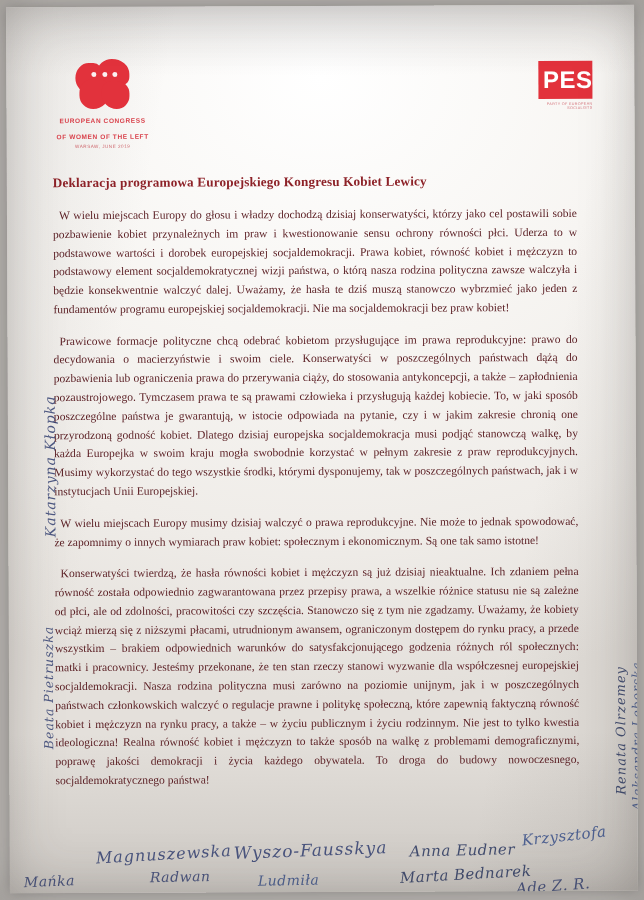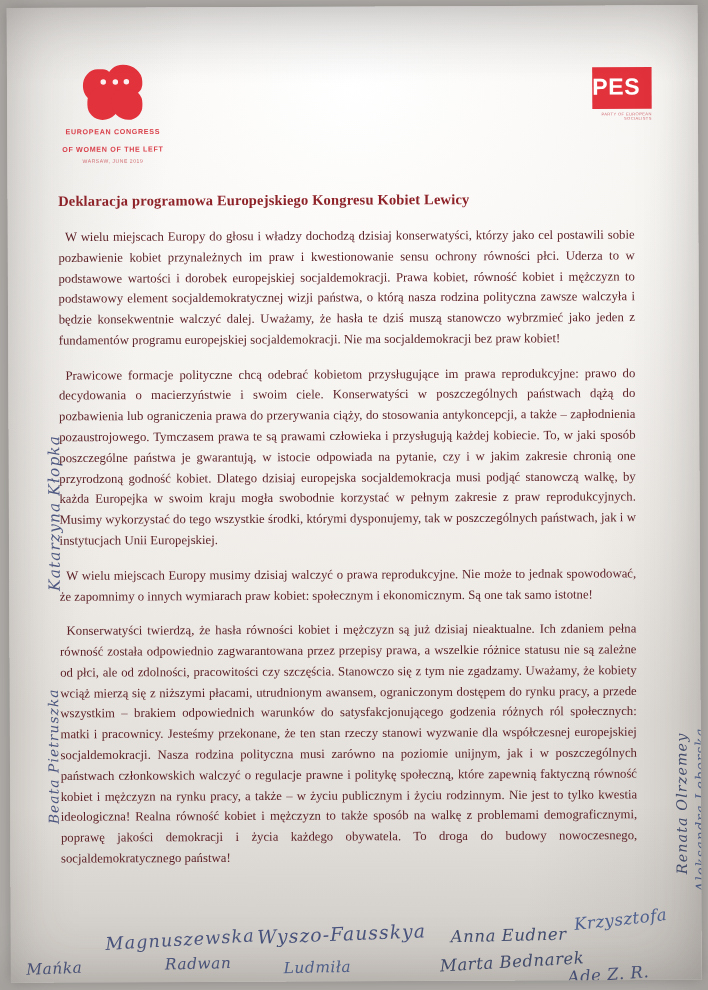--- a/index.html
+++ b/index.html
@@ -120,24 +120,24 @@
     text-align: center;
   }
   .pes-box {
     width: 54px;
     height: 38px;
     margin-left: auto;
     background: #e2323c;
     color: #fff;
     font-family: "Liberation Sans", sans-serif;
     font-weight: bold;
-    font-size: 21px;
+    font-size: 24px;
     letter-spacing: .5px;
     line-height: 38px;
-    text-align: left;
+    text-align: right;
   }
   .logo-right .sub {
     margin-top: 3px;
     font-family: "Liberation Sans", sans-serif;
     font-size: 3.7px;
     letter-spacing: .35px;
     color: #d37179;
     text-align: right;
   }
 

